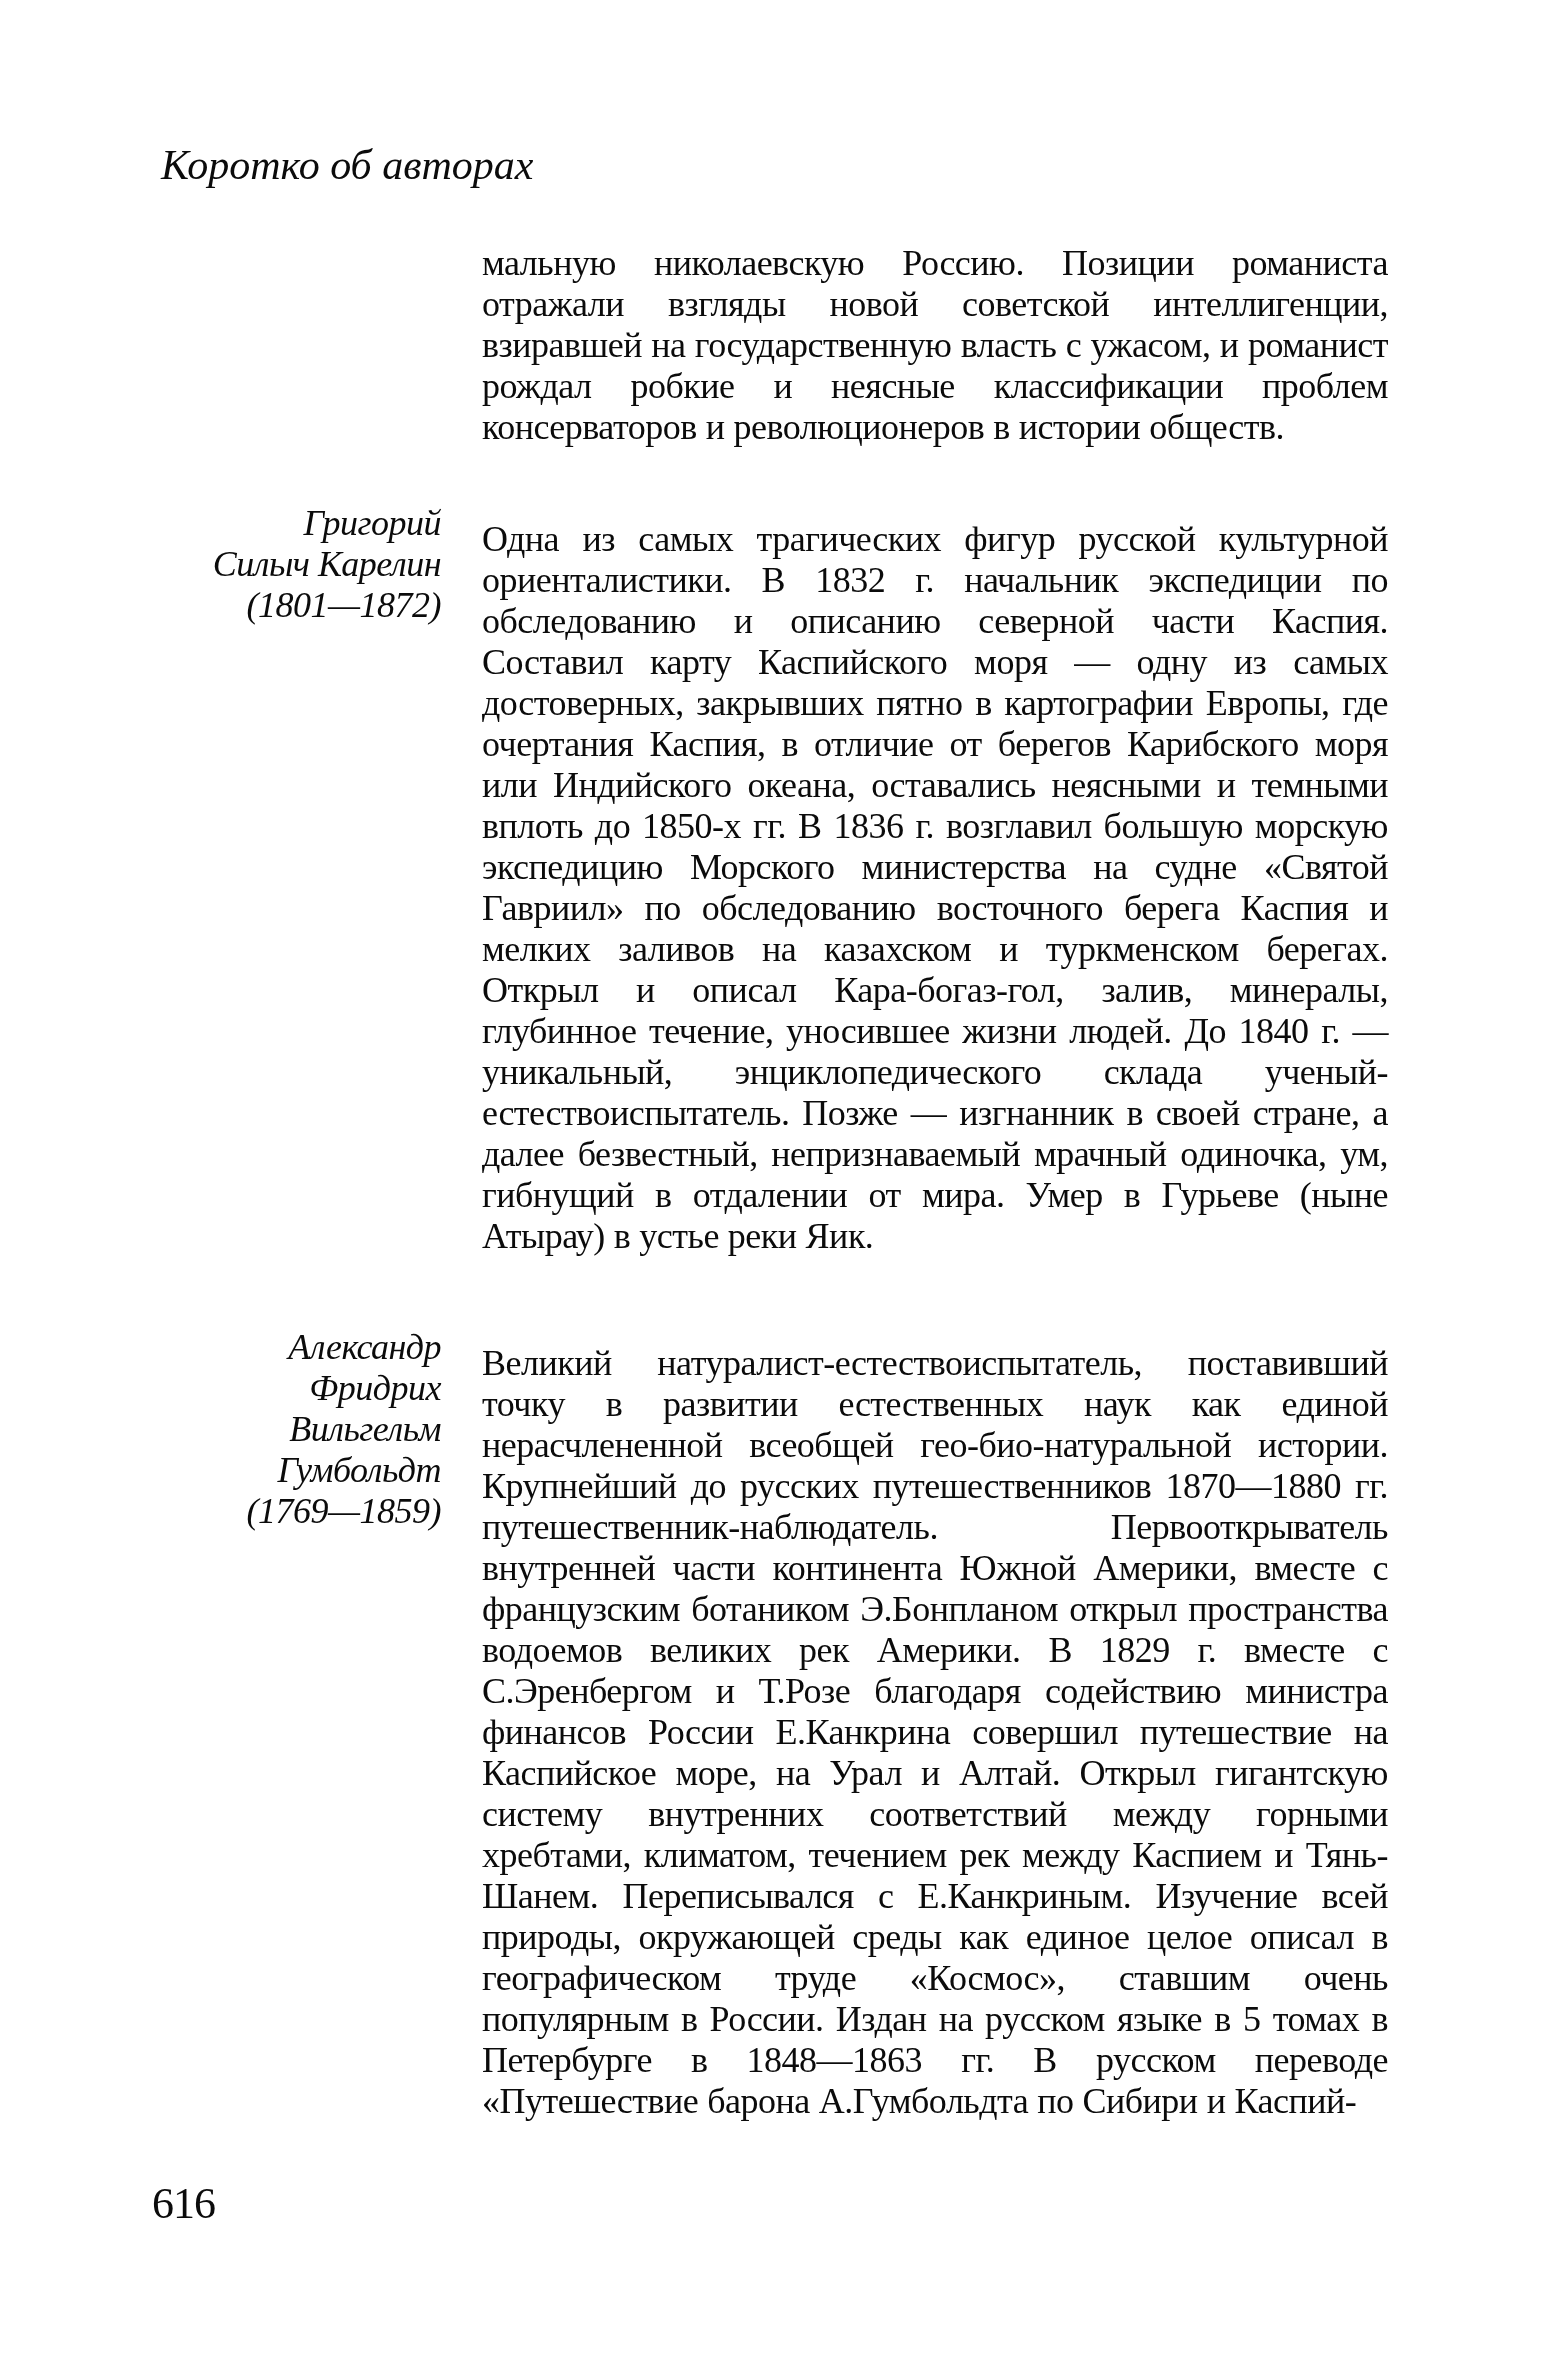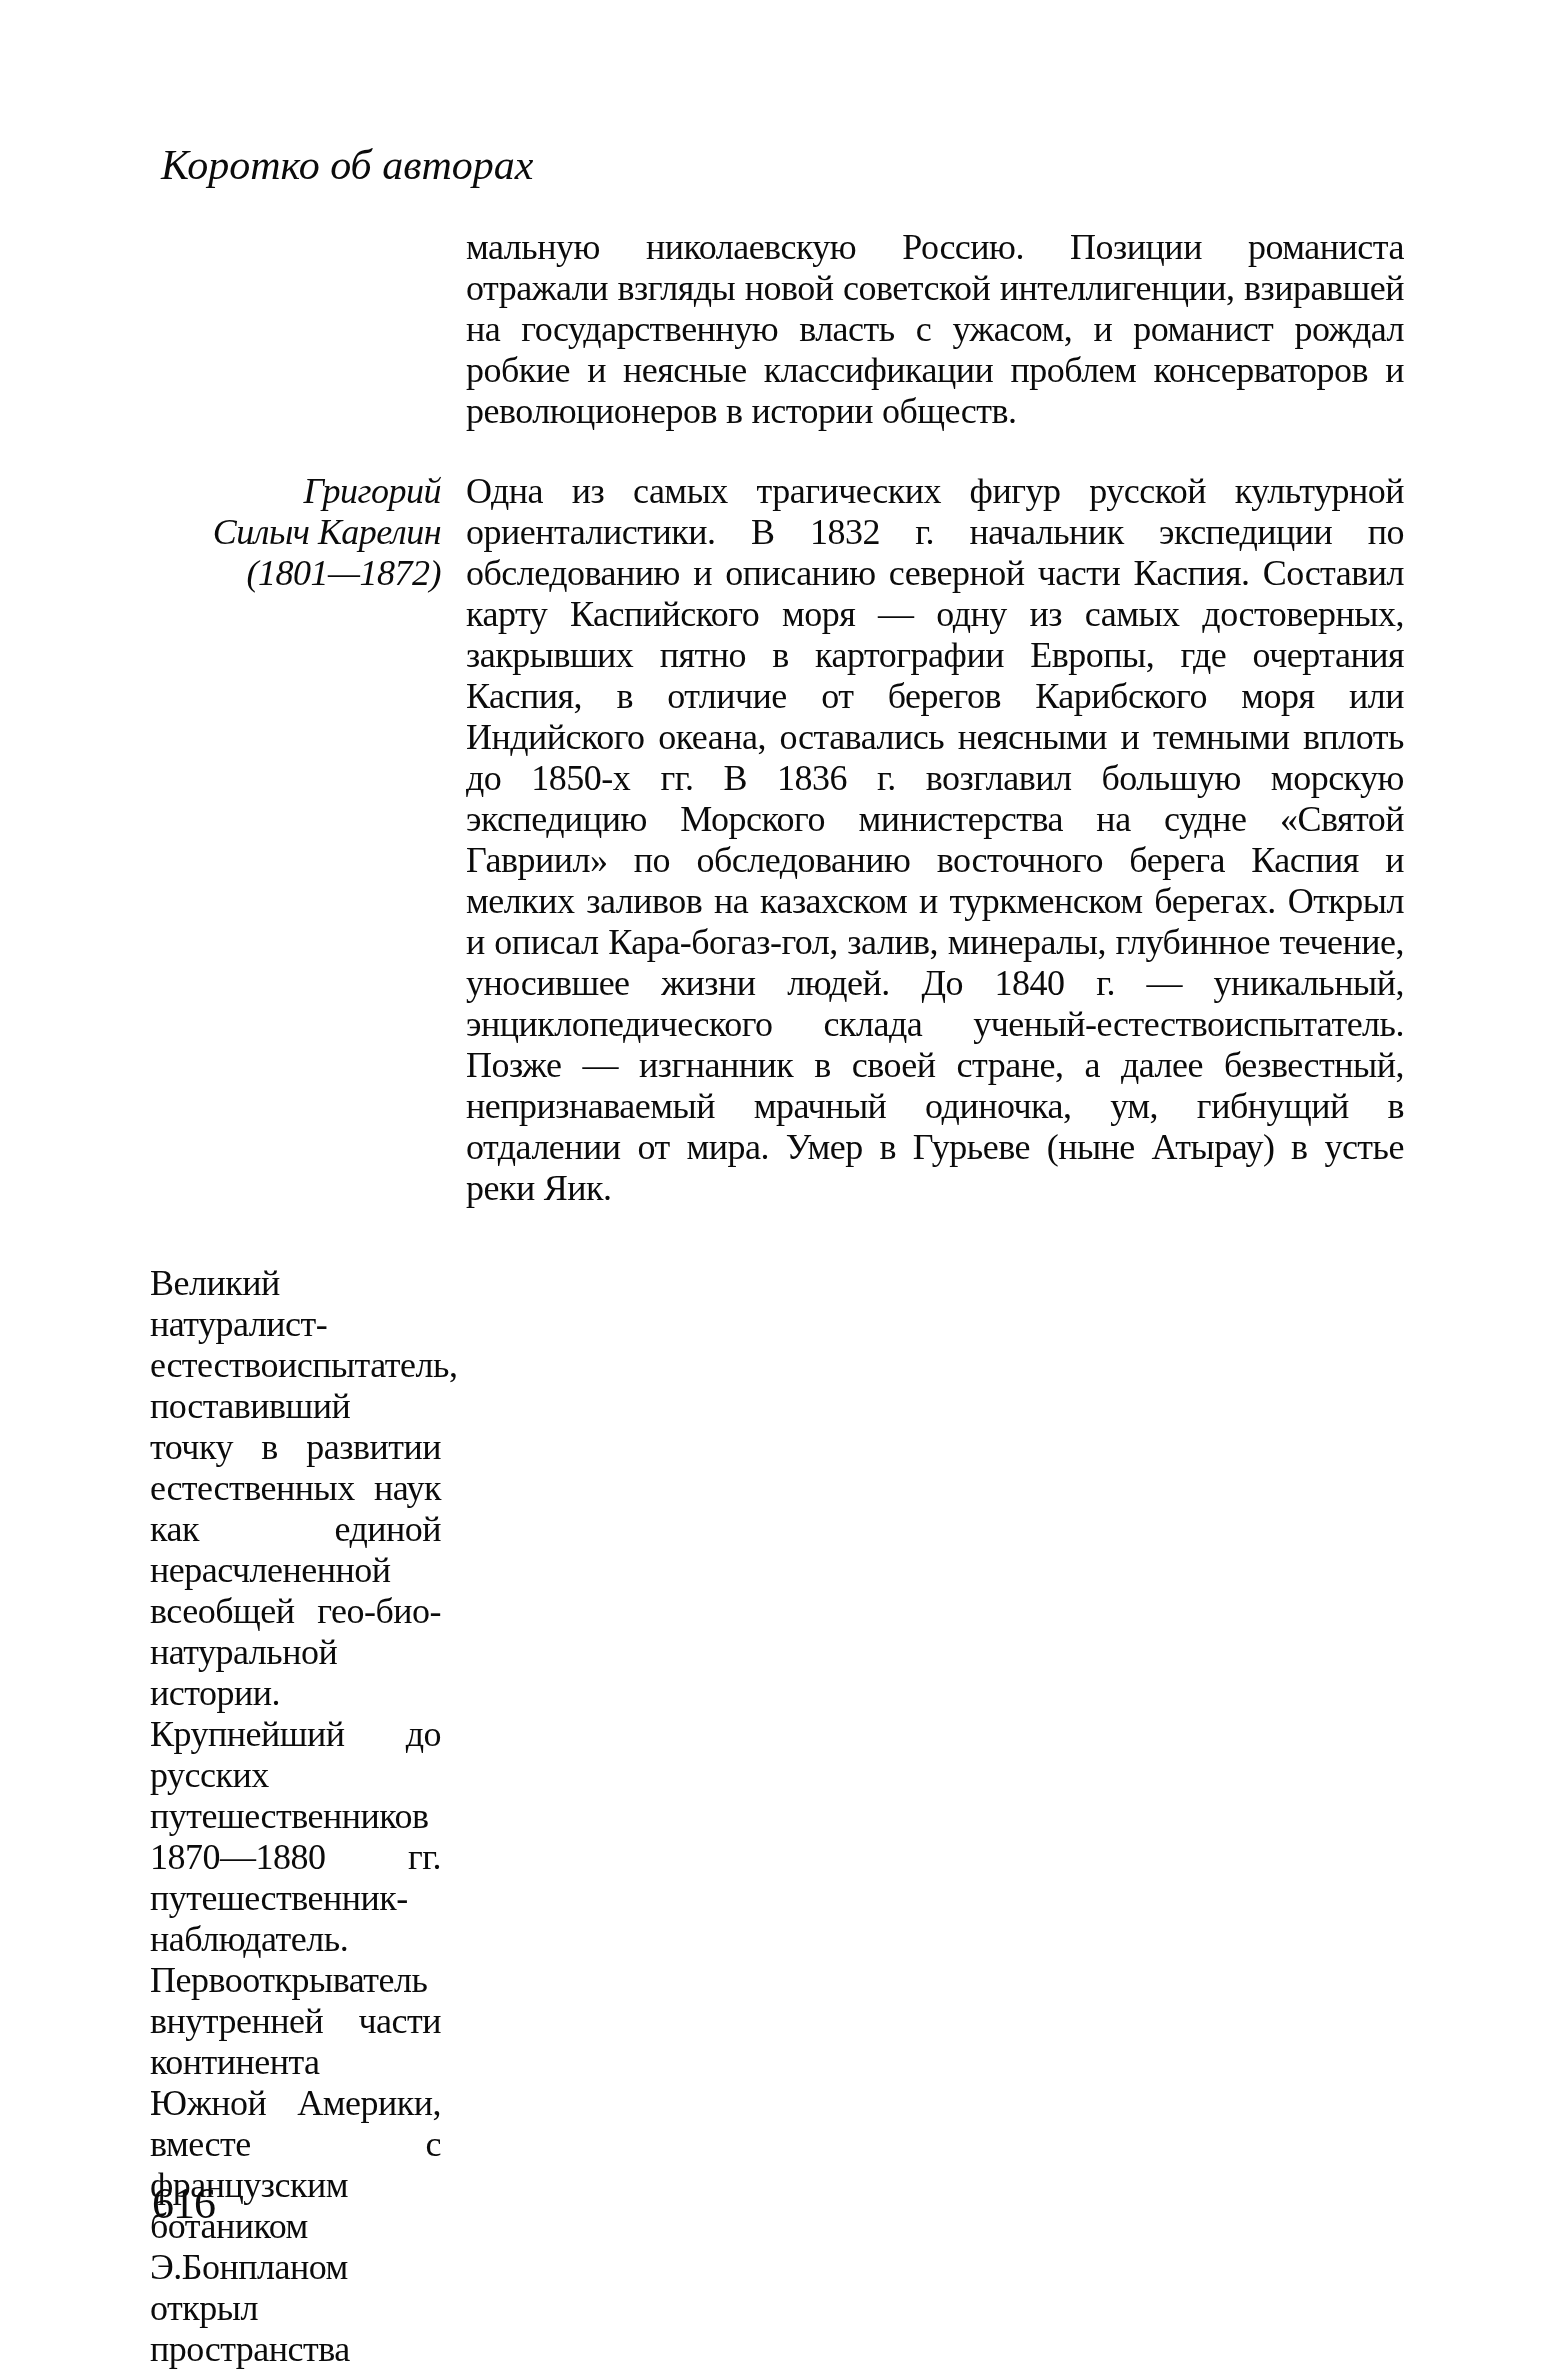--- a/index.html
+++ b/index.html
@@ -44,21 +44,21 @@
     letter-spacing: -0.5px;
   }
   .entry.mt-a { margin-top: 39px; }
   .entry.mt-b { margin-top: 54px; }
   .entry-name {
     text-align: right;
     font-style: italic;
   }
   .entry-name span { display: block; }
   .entry-text {
-    margin: 0;
+    margin: 16px;
     text-align: justify;
     word-spacing: 0.5px;
   }
   .page-number {
     position: absolute;
     left: 152px;
     top: 2182px;
     font-size: 44px;
     line-height: 1;
     letter-spacing: -1px;
@@ -81,20 +81,27 @@
     <div class="entry mt-a">
       <div class="entry-name">
         <span>Григорий</span>
         <span>Силыч Карелин</span>
         <span>(1801—1872)</span>
       </div>
       <p class="entry-text">Одна из самых трагических фигур русской культурной ориенталистики. В 1832 г. начальник экспедиции по обследованию и описанию северной части Каспия. Составил карту Каспийского моря — одну из самых достоверных, закрывших пятно в картографии Европы, где очертания Каспия, в отличие от берегов Карибского моря или Индийского океана, оставались неясными и темными вплоть до 1850-х гг. В 1836 г. возглавил большую морскую экспедицию Морского министерства на судне «Святой Гавриил» по обследованию восточного берега Каспия и мелких заливов на казахском и туркменском берегах. Открыл и описал Кара-богаз-гол, залив, минералы, глубинное течение, уносившее жизни людей. До 1840 г. — уникальный, энциклопедического склада ученый-естествоиспытатель. Позже — изгнанник в своей стране, а далее безвестный, непризнаваемый мрачный одиночка, ум, гибнущий в отдалении от мира. Умер в Гурьеве (ныне Атырау) в устье реки Яик.</p>
     </div>
 
     <div class="entry mt-b">
+      <div class="entry-name">
+        <span>Александр</span>
+        <span>Фридрих</span>
+        <span>Вильгельм</span>
+        <span>Гумбольдт</span>
+        <span>(1769—1859)</span>
+      </div>
       <p class="entry-text">Великий натуралист-естествоиспытатель, поставивший точку в развитии естественных наук как единой нерасчлененной всеобщей гео-био-натуральной истории. Крупнейший до русских путешественников 1870—1880 гг. путешественник-наблюдатель. Первооткрыватель внутренней части континента Южной Америки, вместе с французским ботаником Э.Бонпланом открыл пространства водоемов великих рек Америки. В 1829 г. вместе с С.Эренбергом и Т.Розе благодаря содействию министра финансов России Е.Канкрина совершил путешествие на Каспийское море, на Урал и Алтай. Открыл гигантскую систему внутренних соответствий между горными хребтами, климатом, течением рек между Каспием и Тянь-Шанем. Переписывался с Е.Канкриным. Изучение всей природы, окружающей среды как единое целое описал в географическом труде «Космос», ставшим очень популярным в России. Издан на русском языке в 5 томах в Петербурге в 1848—1863 гг. В русском переводе «Путешествие барона А.Гумбольдта по Сибири и Каспий-</p>
     </div>
 
   </section>
 
   <div class="page-number">616</div>
 
 </div>
 
 

